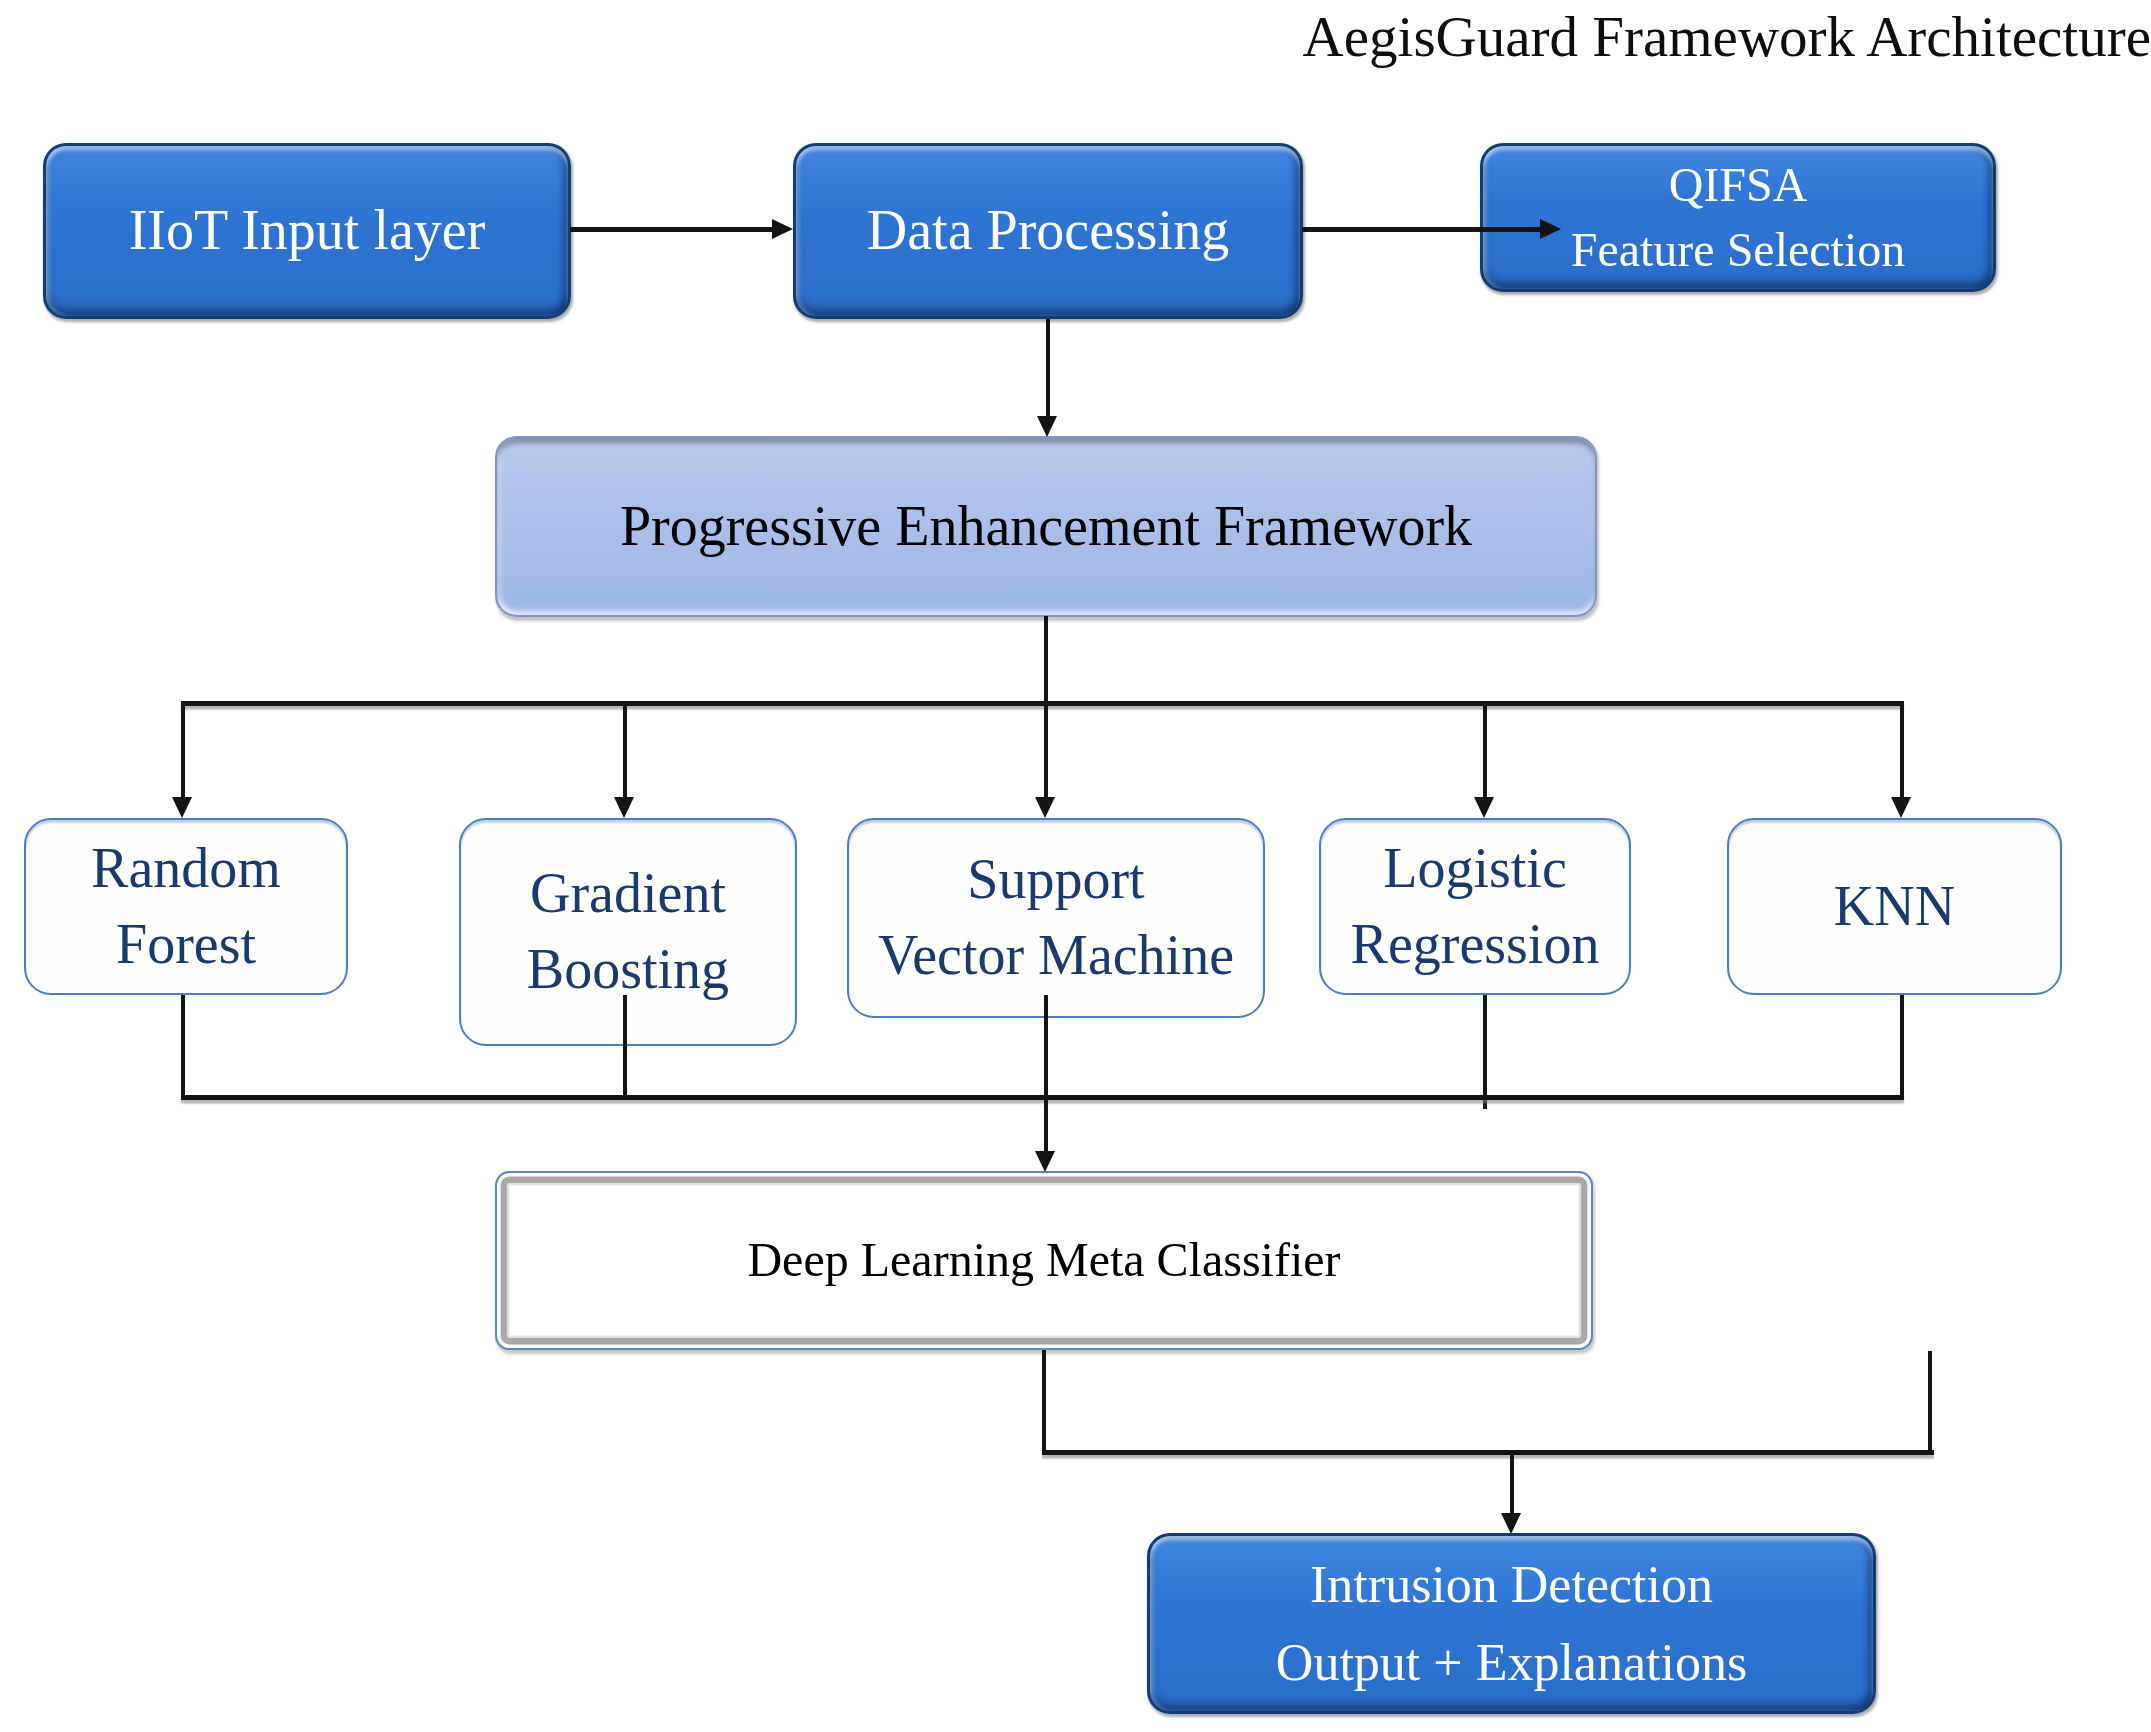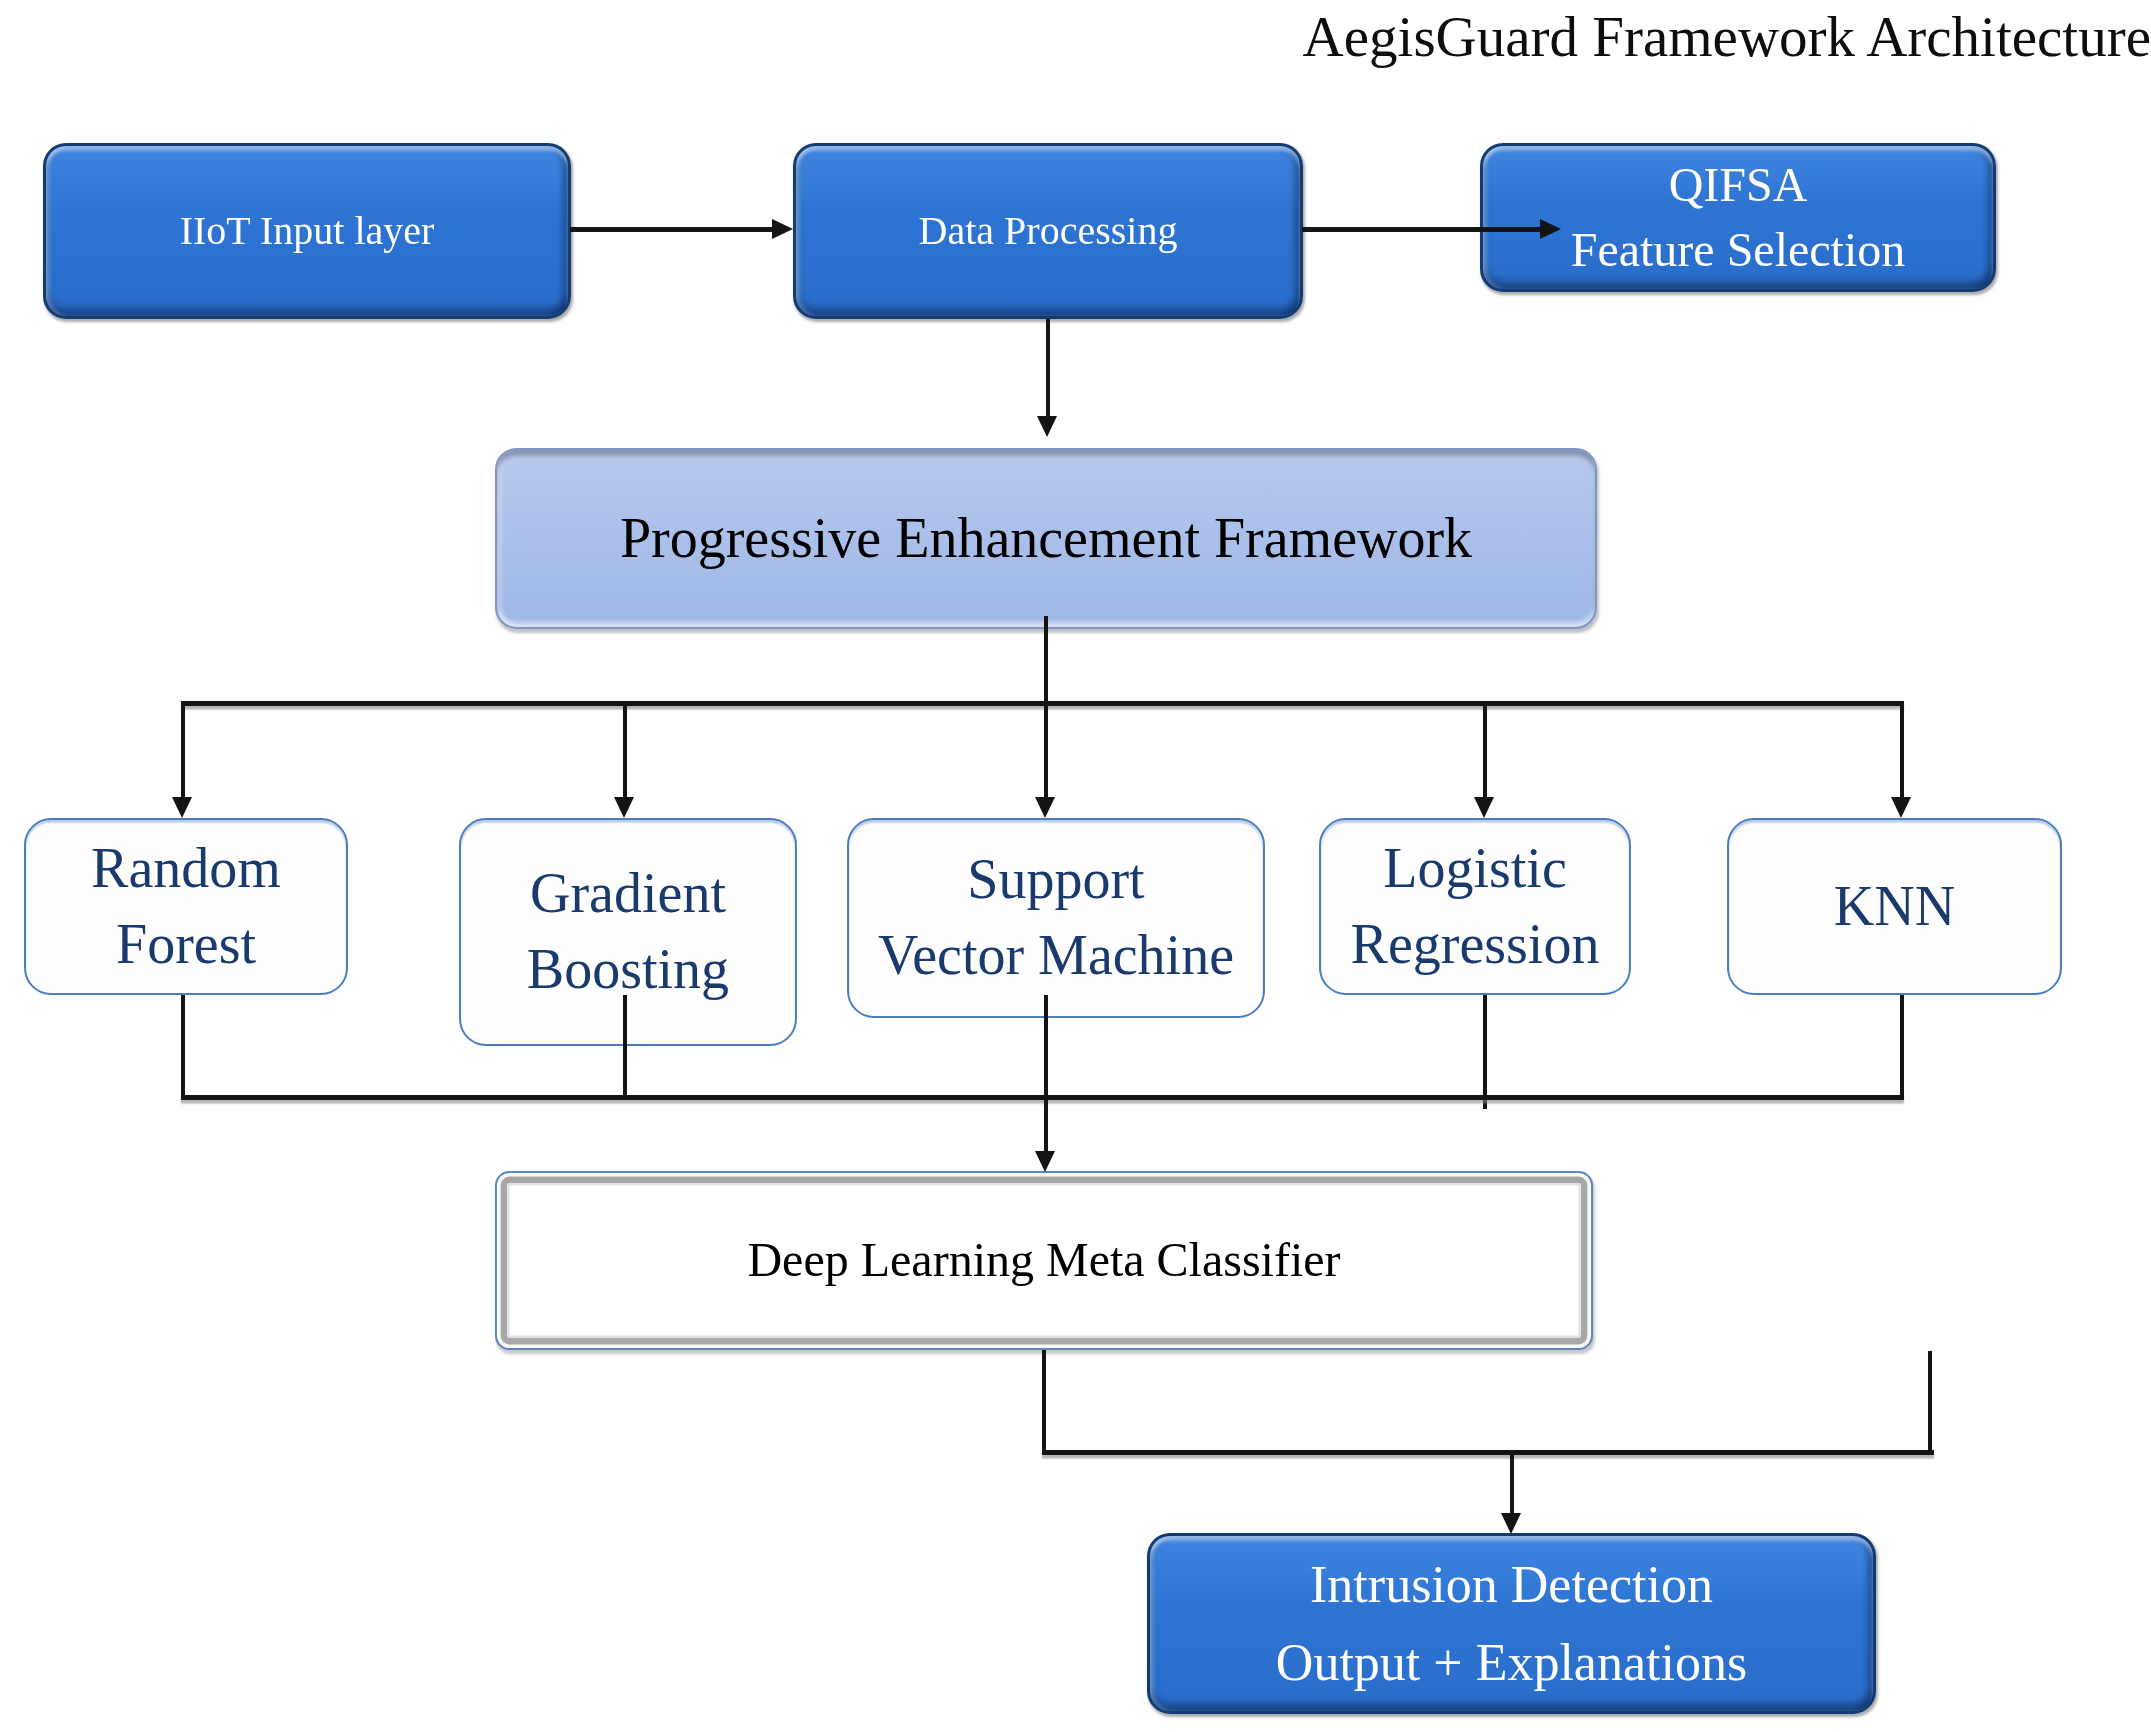--- a/index.html
+++ b/index.html
@@ -5,29 +5,29 @@
   html,body{margin:0;padding:0;background:#fff;}
   .canvas{position:relative;width:2151px;height:1733px;background:#ffffff;overflow:hidden;
           font-family:"Liberation Serif","DejaVu Serif",serif;}
   .title{position:absolute;left:0;right:0;top:3.6px;text-align:right;color:#0d0d0d;
          font-size:57px;letter-spacing:0px;}
   .node{position:absolute;box-sizing:border-box;display:flex;align-items:center;justify-content:center;
         text-align:center;}
   .label{white-space:pre-line;line-height:1.35;}
   
   .blue-node{background:linear-gradient(180deg,#3f85e0 0%,var(--box-blue,#2e74d2) 40%,#2a6ecb 100%);
-       border:3.6px solid var(--box-blue-border,#123d73);border-radius:23px;color:#ffffff;font-size:40px;
+       border:3.6px solid var(--box-blue-border,#123d73);border-radius:23px;color:#ffffff;font-size:56px;
        box-shadow:inset 0 4.5px 3.6px rgba(255,255,255,.45),inset 4.5px 0 3.6px rgba(255,255,255,.2),
                   inset 0 -7.2px 8px rgba(8,28,66,.5),inset -5.4px 0 6.3px rgba(8,28,66,.32),
                   1.8px 2.7px 2.7px rgba(90,90,90,.5);}
   
   .light-node{background:linear-gradient(180deg,#b7c9ed 0%,var(--light-blue,#a9bfe9) 55%,#9fb7e6 100%);
        border:2.7px solid #7e95c6;border-radius:21.5px;color:#000;font-size:56px;
        box-shadow:inset 0 5.4px 4.5px rgba(88,98,122,.55),inset 0 -4.5px 5.4px rgba(255,255,255,.6),
-                  inset 4.5px 0 4.5px rgba(255,255,255,.3),1.8px 3.6px 2.7px rgba(120,120,120,.45);margin-top:12px;}
+                  inset 4.5px 0 4.5px rgba(255,255,255,.3),1.8px 3.6px 2.7px rgba(120,120,120,.45);}
   
   .outline-node{background:#fefefe;border:2.7px solid var(--cls-border,#4a7ebc);border-radius:27px;
        color:var(--cls-text,#1a3a6e);font-size:56px;
        box-shadow:inset 0 2.7px 1.8px rgba(120,160,215,.5);}
   
   .meta-node{background:#ffffff;border:2.7px solid #5b87c5;border-radius:14.3px;color:#000;font-size:48px;
        box-shadow:inset 0 0 0 3.6px #fafafa,inset 0 0 0 9.9px #a8a8a8,inset 0 0 0 12.5px #e2e2e2,
                   1.8px 3.6px 2.7px rgba(120,120,120,.4);}
   .edge{position:absolute;background:var(--edge,#141414);}
   .bus{position:absolute;background:var(--edge,#141414);box-shadow:0 3.6px 1.8px rgba(130,130,130,.6);}

